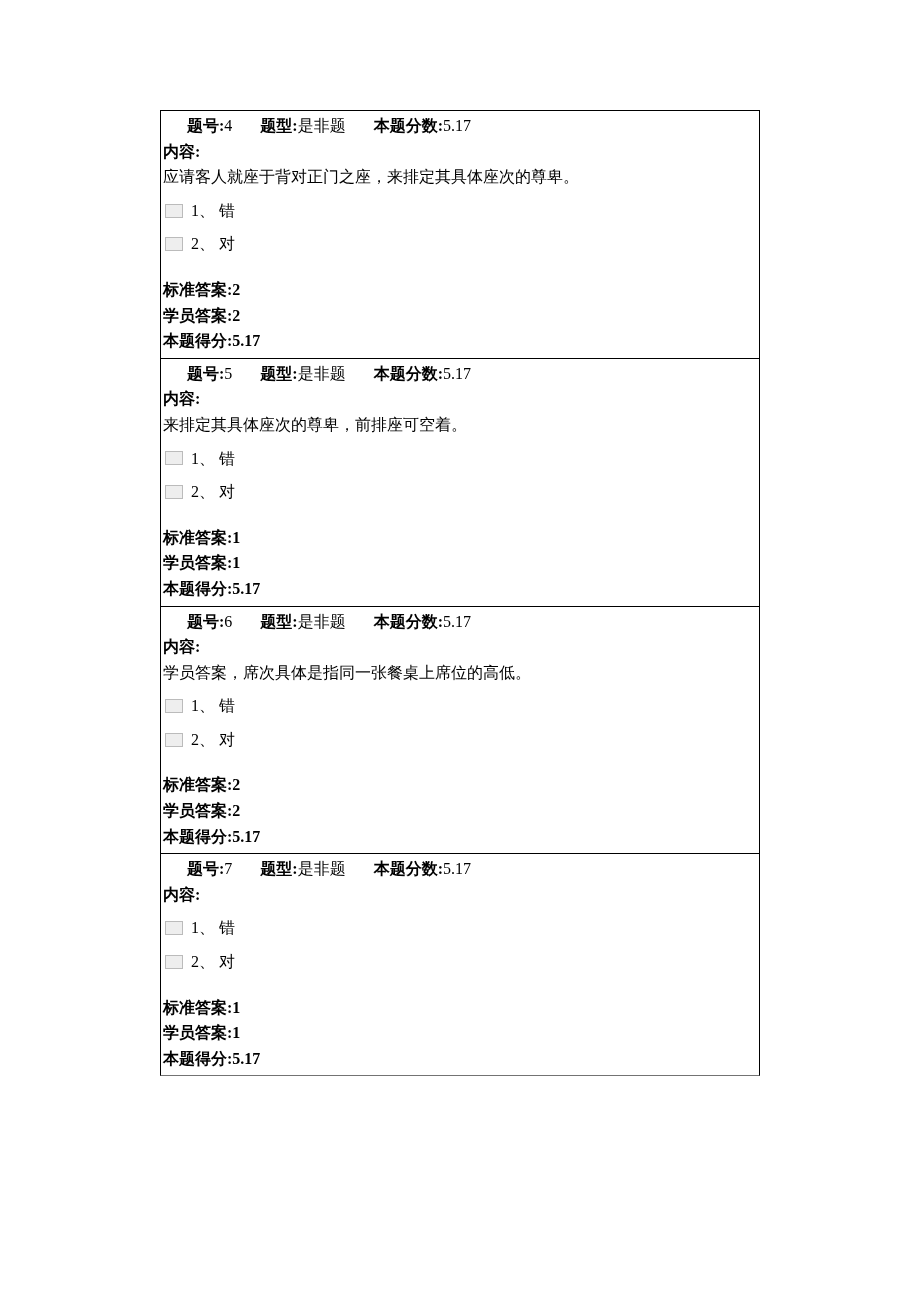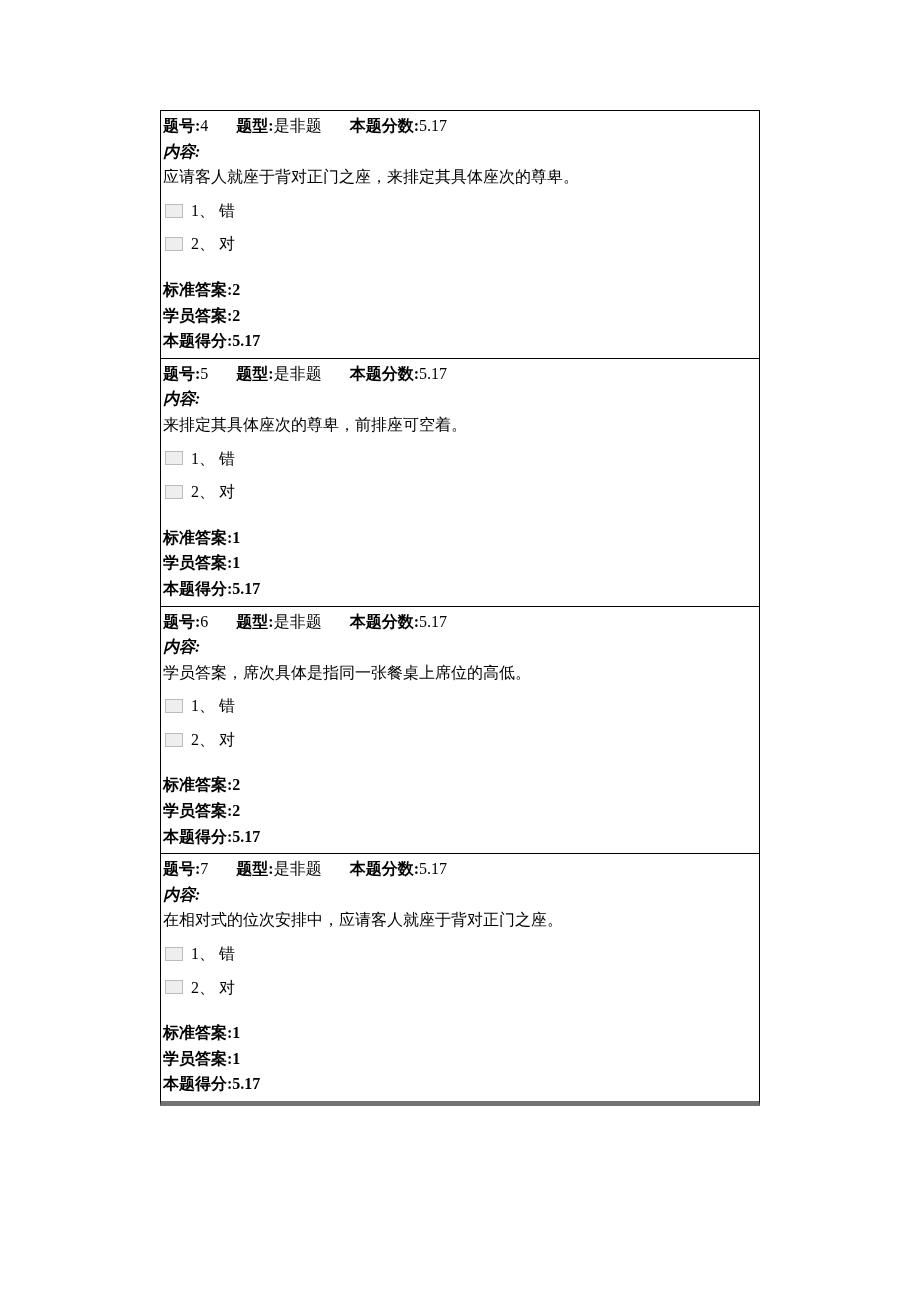--- a/index.html
+++ b/index.html
@@ -15,31 +15,30 @@
     width: 920px;
     box-sizing: border-box;
     padding: 110px 160px 60px 160px;
   }
   .question {
     border: 1px solid #000;
     border-bottom: none;
     padding: 2px 2px 4px 2px;
   }
   .question:last-child {
-    border-bottom: 5px solid #737373;
+    border-bottom: 1px solid #737373;
   }
   .header-line span {
     white-space: pre;
   }
   .bold {
     font-weight: bold;
   }
   .content-label {
     font-weight: bold;
-    font-style: italic;
   }
   .option-line {
     display: flex;
     align-items: center;
     margin: 8px 0 8px 2px;
   }
   .radio-shape {
     width: 16px;
     height: 12px;
     background: #eee;
@@ -50,20 +49,21 @@
   }
   .answers {
     margin-top: 20px;
   }
   .answers div {
     font-weight: bold;
   }
   .header-line {
     display: flex;
     flex-wrap: wrap;
+    margin-left: 24px;
   }
   .header-seg {
     margin-right: 28px;
   }
 </style>
 </head>
 <body>
 
 <div class="page">
 
@@ -142,21 +142,20 @@
     </div>
   </div>
 
   <div class="question">
     <div class="header-line">
       <span class="header-seg"><span class="bold">题号:</span><span>7</span></span>
       <span class="header-seg"><span class="bold">题型:</span><span>是非题</span></span>
       <span class="header-seg"><span class="bold">本题分数:</span><span>5.17</span></span>
     </div>
     <div class="content-label">内容:</div>
-    <div>在相对式的位次安排中，应请客人就座于背对正门之座。</div>
     <div class="option-line">
       <span class="radio-shape"></span>
       <span>1、</span>&nbsp;
       <span>错</span>
     </div>
     <div class="option-line">
       <span class="radio-shape"></span>
       <span>2、</span>&nbsp;
       <span>对</span>
     </div>

